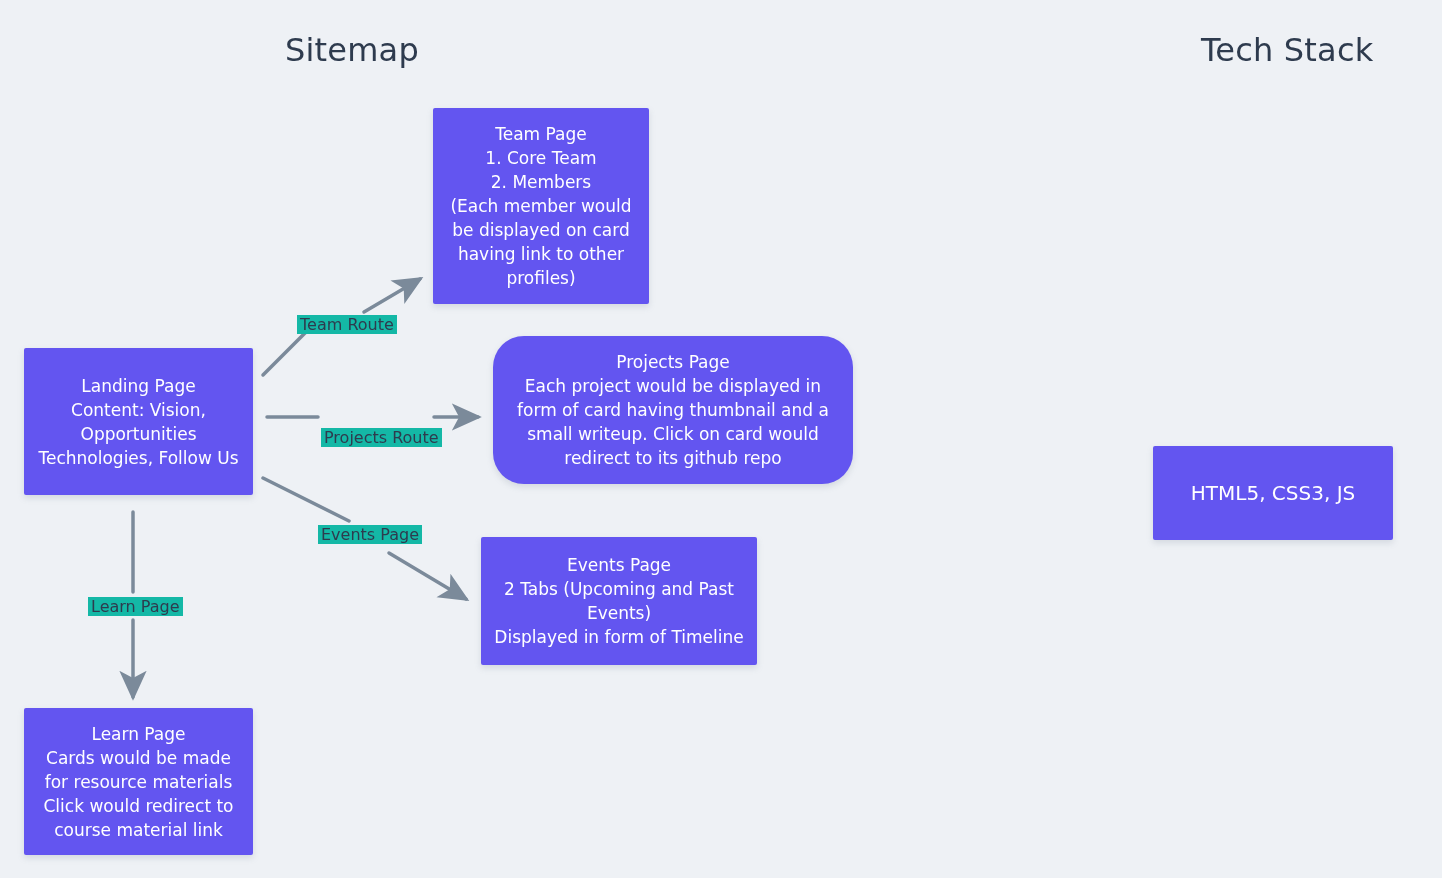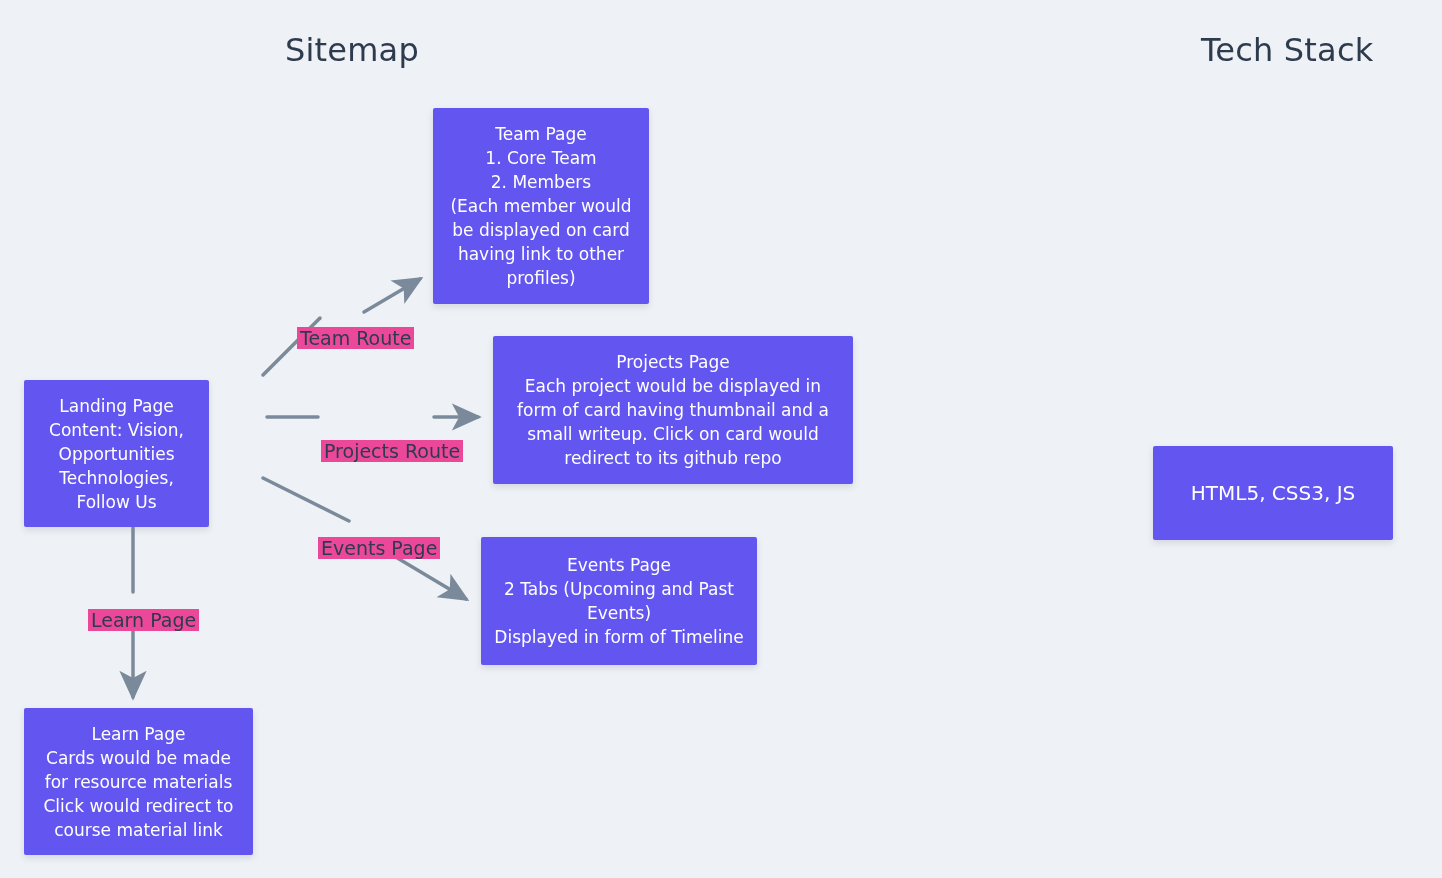--- a/index.html
+++ b/index.html
@@ -56,36 +56,35 @@
     font-size: 17px;
     font-weight: 400;
   }
   .node .node-text {
     width: 100%;
     white-space: pre-line;
   }
   .node-purple { background: #6355f0; }
   .node-green  { background: #1ba795; }
 
-  #node-landing  { left: 24px;   top: 380px; width: 185px; height: 147px; align-items: center; }
+  #node-landing  { left: 24px;   top: 348px; width: 229px; height: 147px; align-items: center; }
   #node-team     { left: 433px;  top: 108px; width: 216px; height: 196px; }
-  #node-projects { left: 493px;  top: 336px; width: 360px; height: 148px; }
+  #node-projects { left: 493px;  top: 336px; width: 360px; height: 148px; border-radius: 31px; }
   #node-events   { left: 481px;  top: 537px; width: 276px; height: 128px; }
   #node-learn    { left: 24px;   top: 708px; width: 229px; height: 147px; }
   #node-bulma    { left: 1153px; top: 348px; width: 264px; height: 98px; font-size: 16px; }
   #node-html     { left: 1153px; top: 446px; width: 240px; height: 94px; font-size: 20px; }
 
   .edge-label {
     position: absolute;
     color: #2e3b4e;
-    font-size: 19px;
+    font-size: 16px;
     white-space: nowrap;
-    background: #ec4899;
+    background: #14b8a6;
     padding: 0 3px;
-    margin-top: 12px;
   }
   #label-team     { left: 297px; top: 315px; }
   #label-projects { left: 321px; top: 428px; }
   #label-events   { left: 318px; top: 525px; }
   #label-learn    { left: 88px;  top: 597px; }
 </style>
 </head>
 <body>
 
 <div id="canvas">

